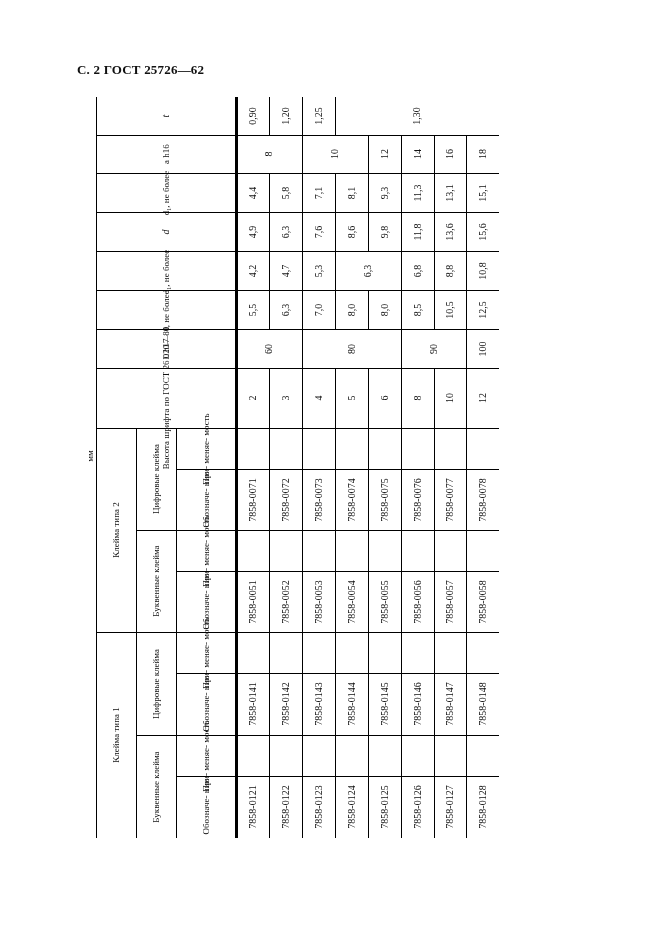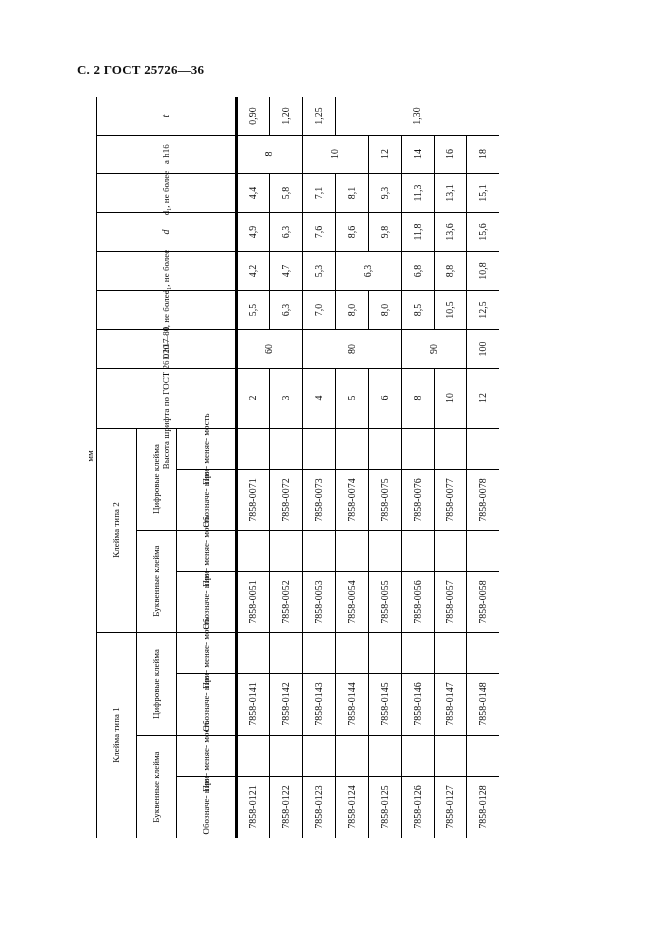--- a/index.html
+++ b/index.html
@@ -13,21 +13,21 @@
   .cell { position: absolute; }
   .cell > .t { position: absolute; left: 50%; top: 50%; transform: translate(-50%,-50%) rotate(-90deg);
                white-space: nowrap; text-align: center; font-size: 10px; line-height: 1.15; }
   .cell > .t.small { font-size: 9px; line-height: 1.2; }
   .cell > .t.italic { font-style: italic; }
   .multi { white-space: pre; }
 </style>
 </head>
 <body>
 
-<div class="page-header">С. 2 ГОСТ 25726—36</div>
+<div class="page-header">С. 2 ГОСТ 25726—62</div>
 <div class="unit-label">
     <span>мм</span>
   </div>
 
 <div class="table" id="tbl">
     <div class="cell" style="left: 96px; top: 97px; width: 140px; height: 38px;">
       <div class="t multi italic">t</div>
     </div>
     <div class="cell" style="left: 96px; top: 135px; width: 140px; height: 38px;">
       <div class="t multi small">a

